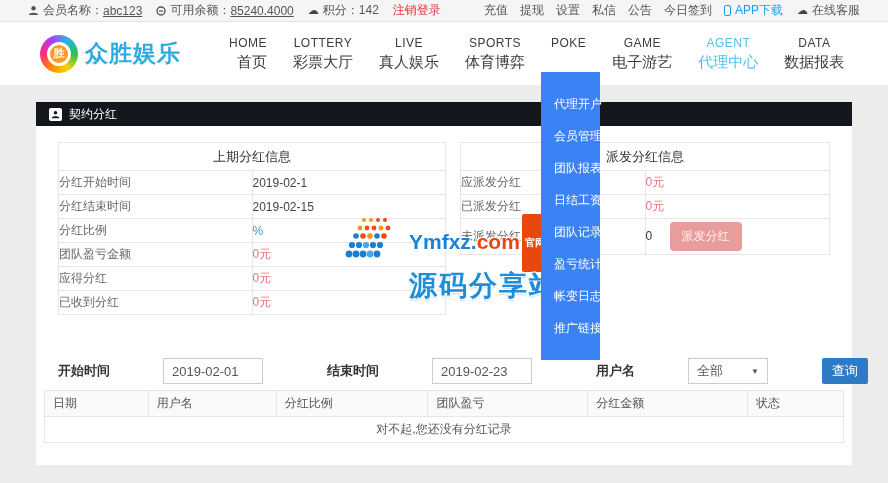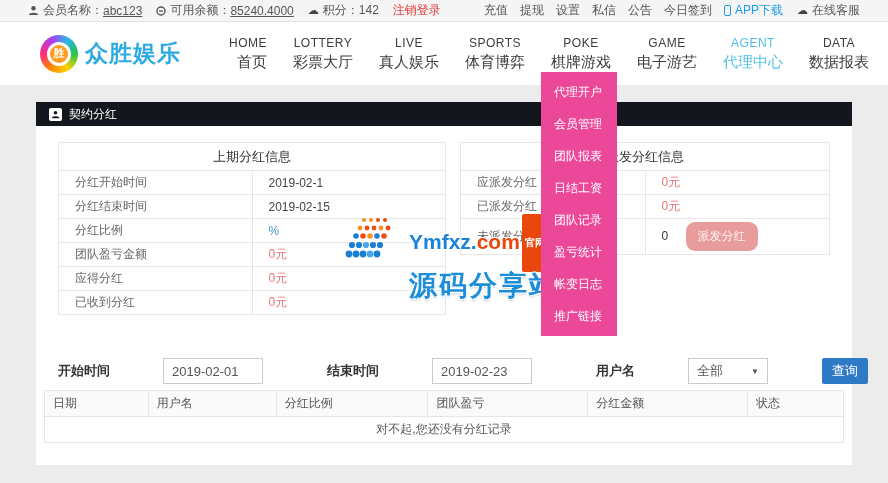--- a/index.html
+++ b/index.html
@@ -32,44 +32,44 @@
   .logo-inner { width:24px; height:24px; border-radius:50%; background:#ff9a1e; border:3px solid #fff;
                 color:#fff; font-size:11px; font-weight:bold; display:flex; align-items:center; justify-content:center; }
   .brand-name { font-size:23px; font-weight:bold; color:#2caae1; margin-left:7px; letter-spacing:1px; }
   .menu { display:flex; list-style:none; margin-left:24px; }
   .menu li { text-align:center; cursor:pointer; padding:0 13px; }
   .menu .en { display:block; font-size:12px; color:#3c3c3c; letter-spacing:.5px; }
   .menu .zh { display:block; font-size:15px; color:#3c3c3c; margin-top:3px;text-align:right; }
   .menu li.active .en, .menu li.active .zh { color:#54c0ea; }
 
   
-  .dropdown { position:absolute; left:541px; top:72px; width:76px; background:#ec4899;
-              padding:4px 0; z-index:40; }
+  .dropdown { position:absolute; left:541px; top:72px; width:59px; background:#3b82f6;
+              padding:16px 0; z-index:40; }
   .dd-item { height:32px; display:flex; align-items:center; padding-left:13px; color:#fff;
              font-size:12px; cursor:pointer; white-space:nowrap; }
 
   
   .panel { position:absolute; left:36px; top:102px; width:816px; height:363px; background:#fff; z-index:1; }
   .panel-header { position:absolute; top:0; left:0; width:816px; height:24px; background:#14161d;
                   color:#fff; display:flex; align-items:center; padding-left:13px; font-size:12px; }
   .header-ico { width:13px; height:13px; background:#fff; border-radius:2px; margin-right:7px;
                 display:flex; align-items:center; justify-content:center; }
 
   .info-table { position:absolute; border-collapse:collapse; font-size:12px; background:#fff; }
   .info-table td, .info-table th { border:1px solid #e6e6e6; }
   .info-table th { height:28px; text-align:center; font-size:13px; color:#333; font-weight:normal; }
-  .info-table td { height:24px; padding-left:16px; }
+  .info-table td { height:24px; padding-left:0; }
   .left-table { left:22px; top:40px; width:388px; }
   .right-table { left:424px; top:40px; width:370px; }
   .lbl { color:#666; width:50%; }
   .val-plain { color:#444; }
   .val-blue { color:#3e97d1; }
   .val-red { color:#e87474; }
   .btn-distribute { display:inline-block; background:#e89c9c; color:#fdf2f2; border:none;
-                    border-radius:9px; padding:6px 12px; font-size:12px; margin-left:14px; cursor:pointer; }
+                    border-radius:4px; padding:6px 12px; font-size:12px; margin-left:14px; cursor:pointer; }
   .row-tall td { height:36px; }
   .zero-num { color:#333; }
 
   
   .filter-row { position:absolute; left:22px; top:256px; display:flex; align-items:center;
                 font-size:13px; color:#333;gap:44px; }
   .filter-label { font-weight:bold; margin-right:9px; white-space:nowrap; }
   .filter-input { width:100px; height:26px; border:1px solid #ccc; padding-left:8px;
                   font-size:13px; color:#555; margin-right:20px; background:#fff;
                   font-family:"Liberation Sans","DejaVu Sans",sans-serif; }
@@ -170,21 +170,20 @@
       <li>
           <span class="en">LIVE</span>
           <span class="zh">真人娱乐</span>
         </li>
       <li>
           <span class="en">SPORTS</span>
           <span class="zh">体育博弈</span>
         </li>
       <li>
           <span class="en">POKE</span>
-          <span class="zh">棋牌游戏</span>
         </li>
       <li>
           <span class="en">GAME</span>
           <span class="zh">电子游艺</span>
         </li>
       <li class="active">
           <span class="en">AGENT</span>
           <span class="zh">代理中心</span>
         </li>
       <li>

